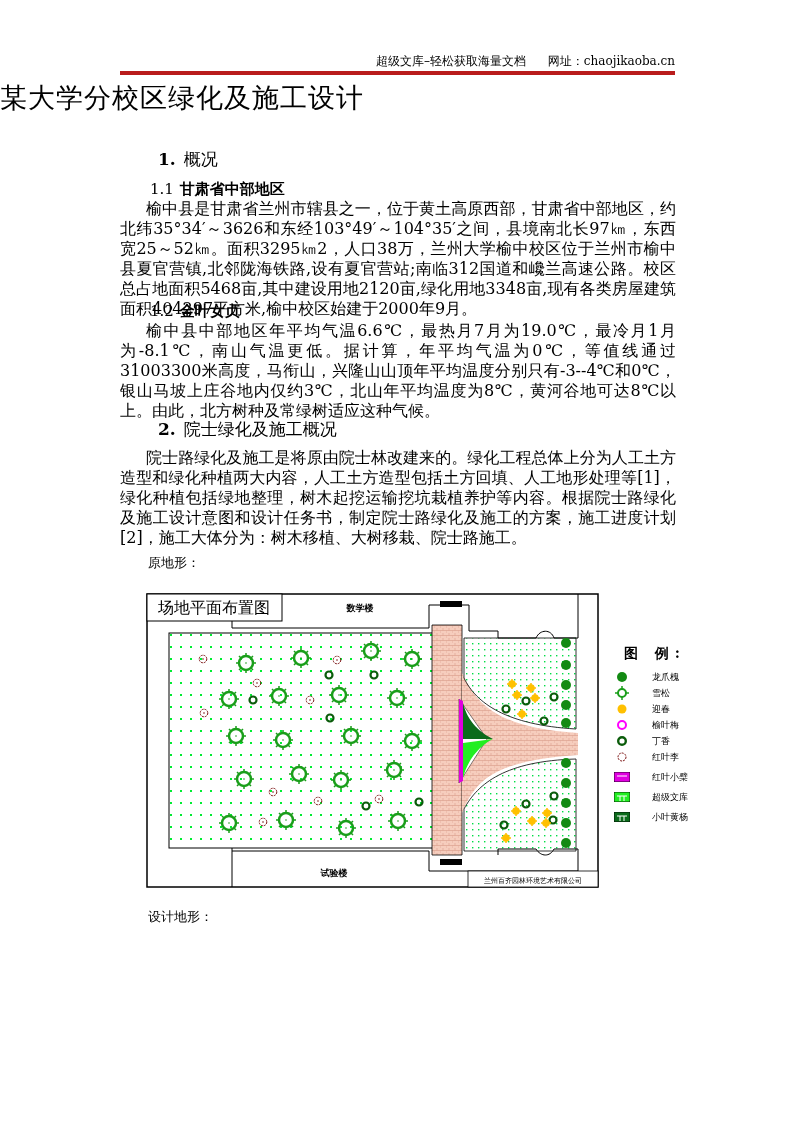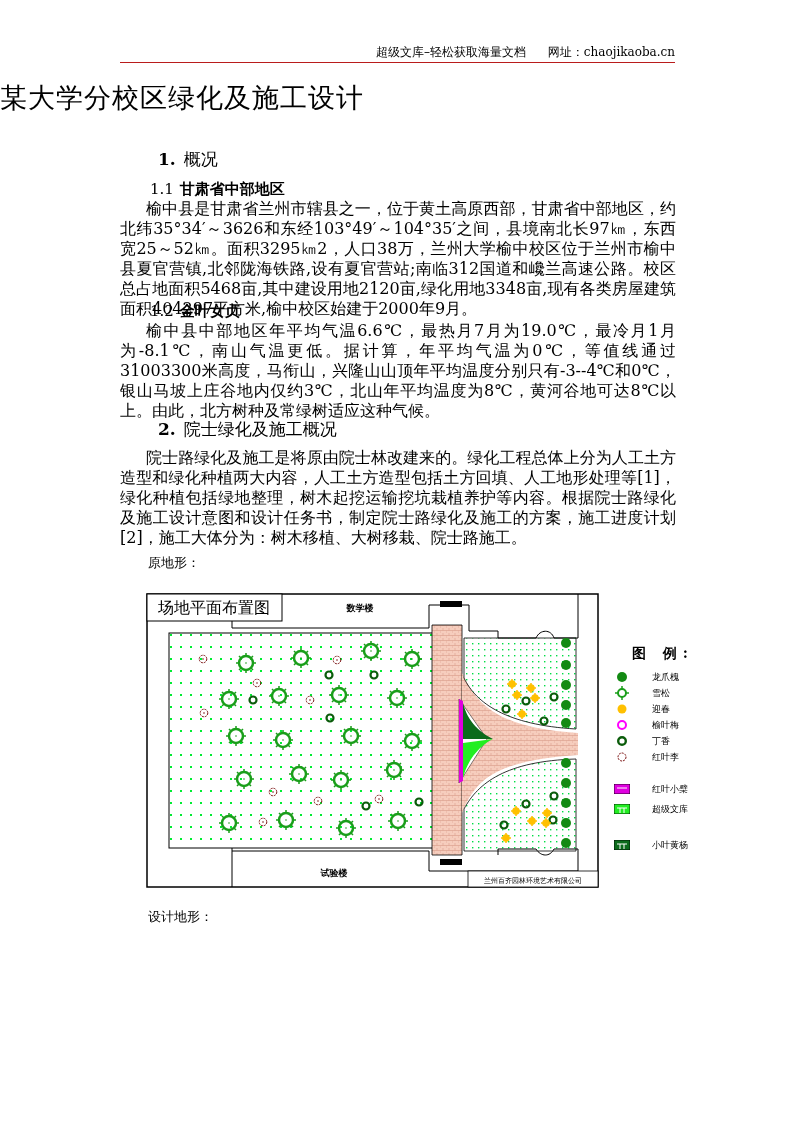--- a/index.html
+++ b/index.html
@@ -1,31 +1,31 @@
 <!DOCTYPE html>
 <html><head>
 <meta charset="utf-8">
 <style>
   html, body { margin:0; padding:0; background:#fff; }
   body { width:793px; height:1122px; position:relative; overflow:hidden;
          font-family:"DejaVu Serif","Liberation Serif",serif; color:#000; }
-  .hdr { position:absolute; left:120px; right:118px; top:44px; height:18px;
-         border-bottom:1px solid #b91c1c; text-align:right; font-size:12px; line-height:16px; }
+  .hdr { position:absolute; left:120px; right:118px; top:53px; height:18px;
+         border-bottom:4px solid #b91c1c; text-align:right; font-size:12px; line-height:16px; }
   .hdr span { margin-left:18px; }
   .title { position:absolute; top:80px; left:0; width:793px; text-align:left;
            font-family:"DejaVu Sans","Liberation Sans",sans-serif; font-size:27px; letter-spacing:1px; }
   .h1 { position:absolute; left:158px; font-size:17px; font-weight:bold; }
   .h1 .t { font-weight:normal; margin-left:8px; font-family:"DejaVu Sans",sans-serif; }
   .h2 { position:absolute; left:150px; font-size:15px; }
   .h2 .t { margin-left:6px; font-weight:bold; font-family:"DejaVu Sans",sans-serif; }
   .para { position:absolute; left:120px; width:556px; font-size:16px; line-height:20px;
           text-align:justify; text-indent:26px; }
   .label { position:absolute; left:148px; font-size:13px; }
   .plan { position:absolute; left:146px; top:593px; width:453px; height:295px; }
-  .legend { position:absolute; left:614px; top:645px; width:80px; font-size:9px;text-align:right; }
+  .legend { position:absolute; left:614px; top:645px; width:80px; font-size:9px; }
   .legend .lt { font-size:14px; margin-left:10px; margin-bottom:6px; letter-spacing:6px; font-weight:bold; }
   .legend .row { display:flex; align-items:center; height:16px;gap:16px; }
   .legend .sw { width:16px; display:flex; justify-content:center; margin-right:6px; }
 </style>
 </head>
 <body>
 
 <div class="hdr">
   <span>超级文库–轻松获取海量文档</span>
   <span>网址：chaojikaoba.cn</span>
@@ -228,39 +228,39 @@
     <span>丁香</span>
   </div>
   <div class="row">
     <span class="sw">
         <svg width="12" height="12">
           <circle cx="6" cy="6" r="4" fill="none" stroke="#7a1010" stroke-width="1" stroke-dasharray="2 1"></circle>
         </svg>
       </span>
     <span>红叶李</span>
   </div>
-  <div class="row" style="margin-top:16px">
+  <div class="row" style="margin-top:4px">
     <span class="sw">
         <svg width="16" height="10">
           <rect width="16" height="10" fill="#e000e0" stroke="#000" stroke-width="0.8"></rect>
           <path d="M3 4H13" stroke="#fff"></path>
         </svg>
       </span>
     <span>红叶小檗</span>
   </div>
   <div class="row" style="margin-top:4px">
     <span class="sw">
         <svg width="16" height="10">
           <rect width="16" height="10" fill="#22ee22" stroke="#000" stroke-width="0.8"></rect>
           <path d="M3 4H13M6 4V9M10 4V9" stroke="#fff"></path>
         </svg>
       </span>
     <span>超级文库</span>
   </div>
-  <div class="row" style="margin-top:20px">
+  <div class="row" style="margin-top:4px">
     <span class="sw">
         <svg width="16" height="10">
           <rect width="16" height="10" fill="#0b6b1b" stroke="#000" stroke-width="0.8"></rect>
           <path d="M3 4H13M6 4V9M10 4V9" stroke="#fff"></path>
         </svg>
       </span>
     <span>小叶黄杨</span>
   </div>
 </div>
 

